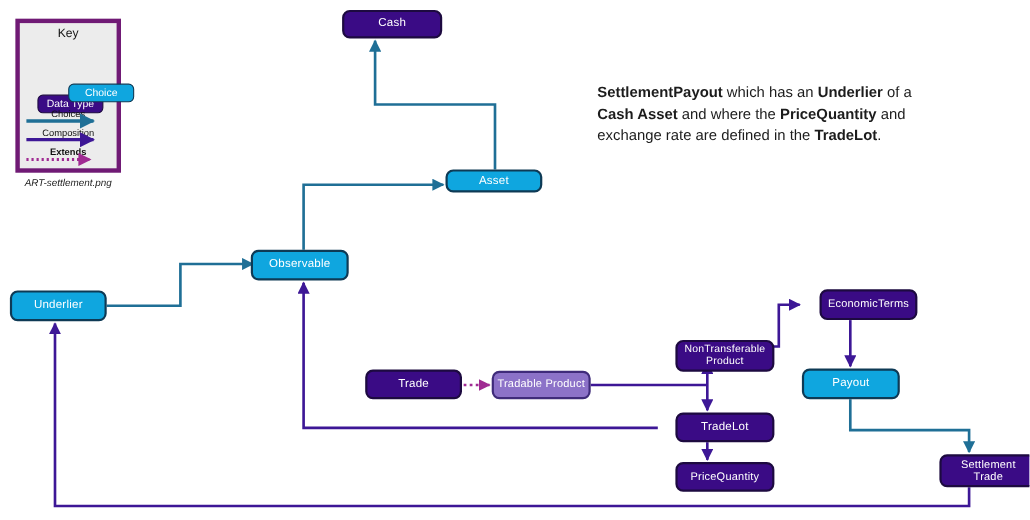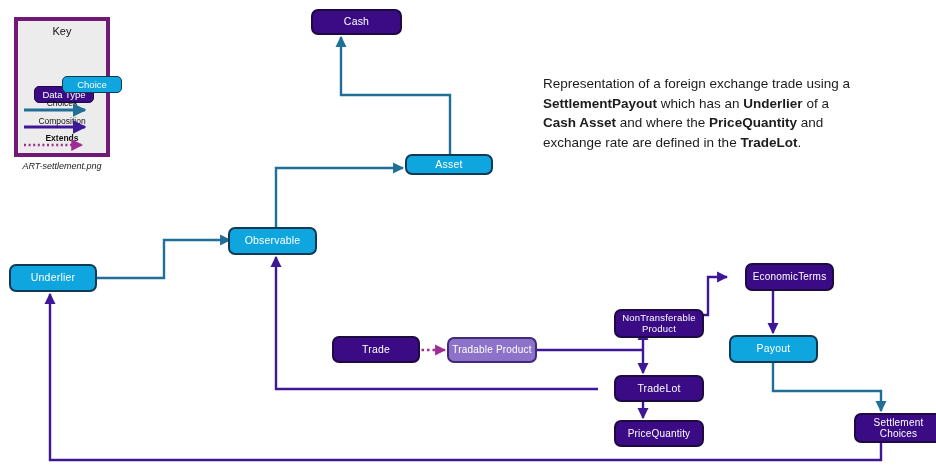--- a/index.html
+++ b/index.html
@@ -44,21 +44,20 @@
     <div class="key-box choice">
       <span>Choice</span>
     </div>
     <div class="key-label l1">Choices</div>
     <div class="key-label l2">Composition</div>
     <div class="key-label l3">Extends</div>
   </div>
   <div class="key-caption">ART-settlement.png</div>
 
   <div class="description">
-    <div><span>Representation of a foreign exchange trade using a</span></div>
     <div><b>SettlementPayout</b><span> which has an </span><b>Underlier</b><span> of a</span></div>
     <div><b>Cash Asset</b><span> and where the </span><b>PriceQuantity</b><span> and</span></div>
     <div><span>exchange rate are defined in the </span><b>TradeLot</b><span>.</span></div>
   </div>
 
   <svg class="wires" width="936" height="473" viewBox="0 0 936 473">
     <defs>
       <marker id="arr-teal" viewBox="0 0 10 10" refX="9" refY="5" markerWidth="4.6" markerHeight="4.6" orient="auto-start-reverse">
         <path d="M0,0 L10,5 L0,10 z" fill="#1F6F96"></path>
       </marker>
@@ -117,16 +116,16 @@
   <div class="node choice" style="left:729px;top:335px;width:89px;height:28px">
     <span>Payout</span>
   </div>
   <div class="node dt" style="left:598px;top:375px;width:90px;height:27px">
     <span>TradeLot</span>
   </div>
   <div class="node dt" style="left:598px;top:420px;width:90px;height:27px;font-size:10px">
     <span>PriceQuantity</span>
   </div>
   <div class="node dt" style="left:838px;top:413px;width:89px;height:30px;font-size:10px">
-    <span style="width:62px">Settlement Choices</span>
+    <span style="width:62px">Settlement Trade</span>
   </div>
 
 </div>
 
 </body></html>

